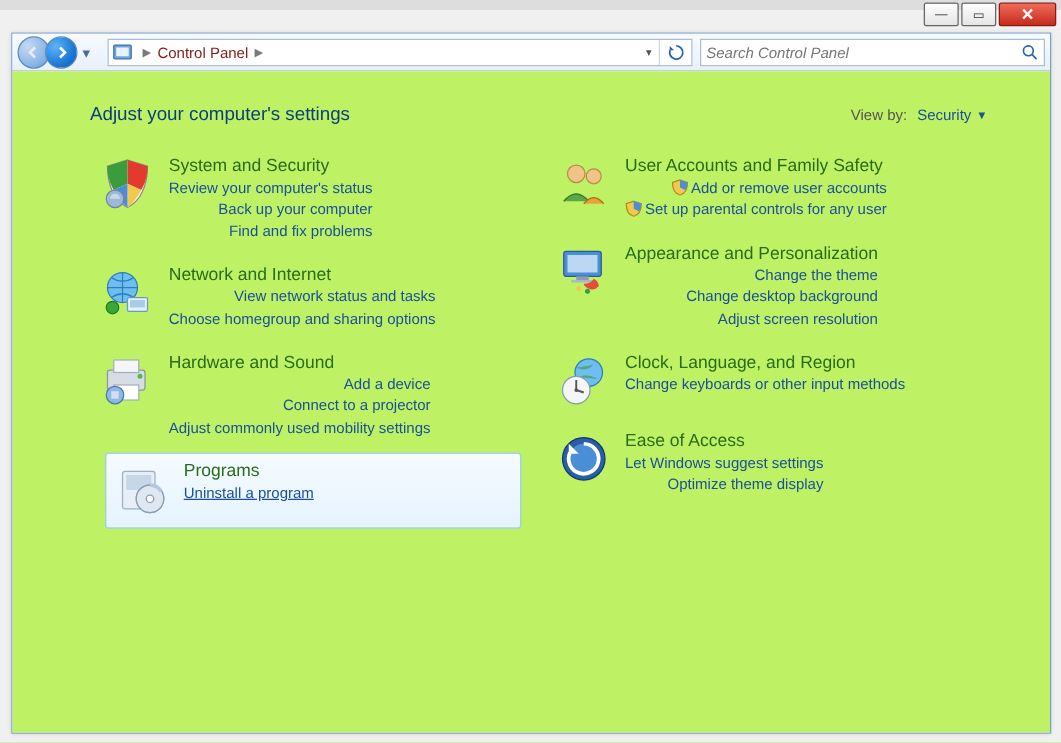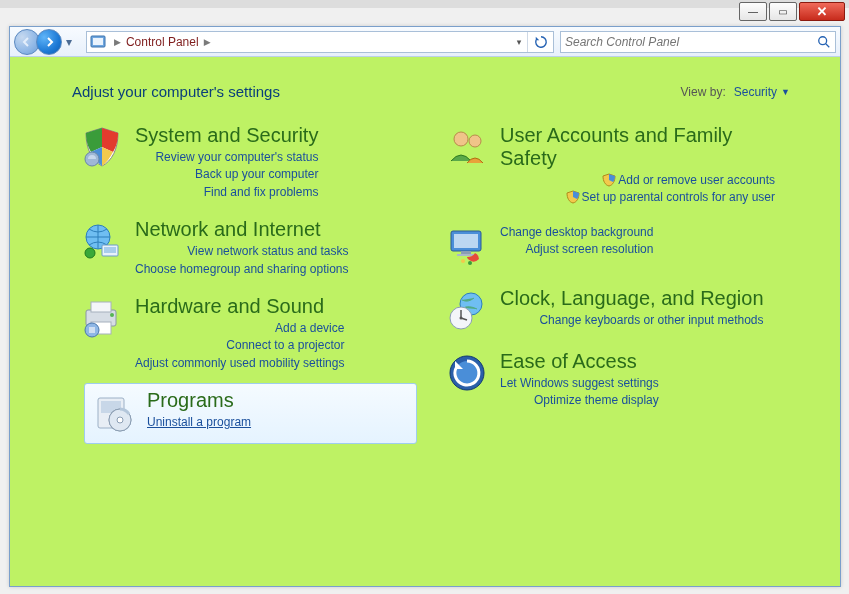--- a/index.html
+++ b/index.html
@@ -185,21 +185,21 @@
   }
   .cat-icon {
     width: 46px; height: 46px;
     flex-shrink: 0;
     display:flex; align-items:center; justify-content:center;
   }
   .cat-body {
     padding-top: 0px;
   }
   .cat-title {
-    font-size: 20px;
+    font-size: 14px;
     color: #2a6b1a;
     margin-bottom: 2px;
   }
   .cat-link {
     font-size: 12px;
     color: #1a4f9c;
     line-height: 1.45;
     display: block;
     cursor: pointer;
     text-align: right;
@@ -403,20 +403,22 @@
               <rect x="6" y="6" width="30" height="20" rx="2" fill="#4a8ed8" stroke="#2a5a96"></rect>
               <rect x="9" y="9" width="24" height="14" fill="#bcd7f2"></rect>
               <rect x="16" y="26" width="10" height="3" fill="#8a9db3"></rect>
               <rect x="12" y="29" width="18" height="2" fill="#aab8c8"></rect>
               <path d="M22 32 q6 0 8 -4 q4 2 4 6 q-4 4 -8 2 q-4 -2 -4 -4" fill="#e64b3b"></path>
               <circle cx="18" cy="36" r="2" fill="#f2c94c"></circle>
               <circle cx="25" cy="38" r="2" fill="#3a9c3a"></circle>
             </svg>
           </div>
           <div class="cat-body">
+            <div class="cat-title">Appearance and Personalization</div>
+            <span class="cat-link">Change the theme</span>
             <span class="cat-link">Change desktop background</span>
             <span class="cat-link">Adjust screen resolution</span>
           </div>
         </div>
 
         <div class="cat">
           <div class="cat-icon">
             <svg width="44" height="44" viewBox="0 0 44 44">
               <circle cx="26" cy="16" r="11" fill="#6fbef2" stroke="#2d7fbb"></circle>
               <path d="M17 12 q6 3 12 -2 M18 20 q6 -3 14 1" stroke="#3a9c3a" fill="#3a9c3a" opacity="0.6"></path>

